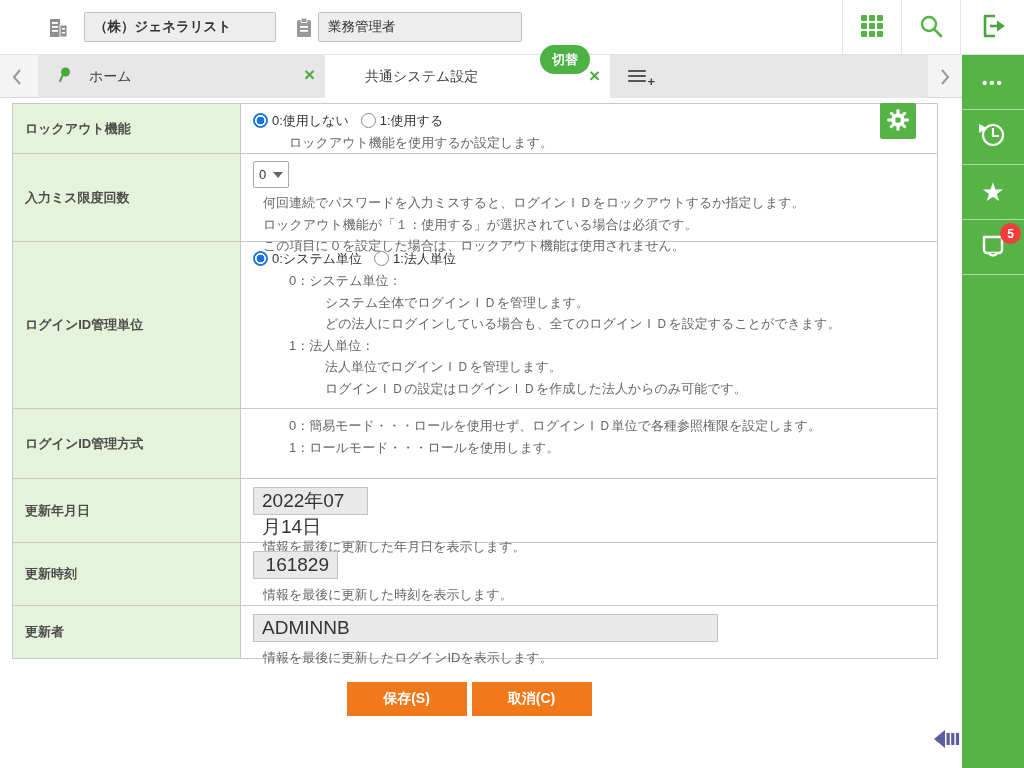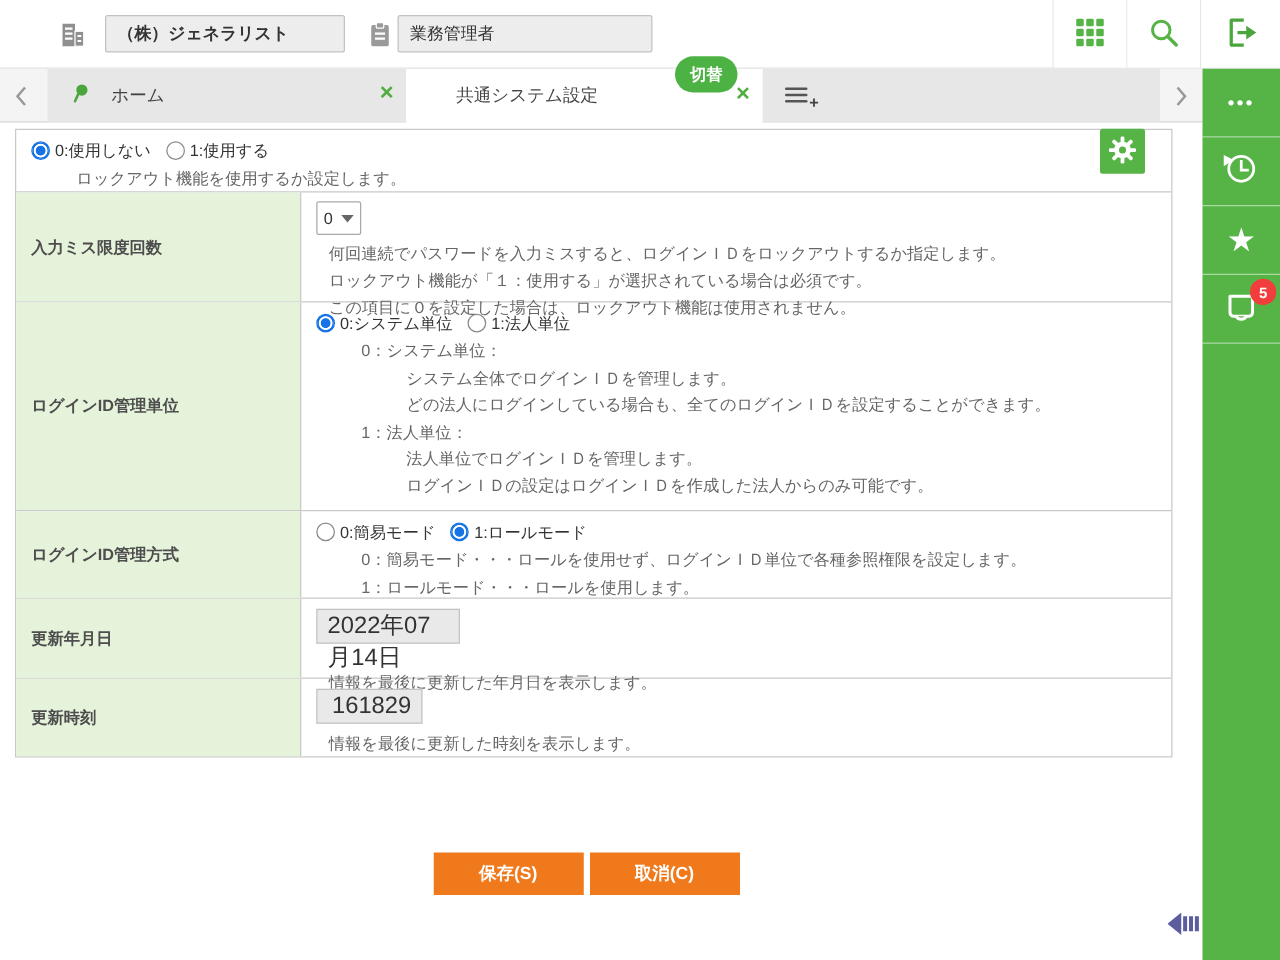--- a/index.html
+++ b/index.html
@@ -225,20 +225,21 @@
     </span>
     <span class="badge">5</span>
   </div>
 </div>
 
 <div class="main">
 
   <div class="stable">
 
     <div class="trow" style="height:49px;">
+      <div class="tlabel">ロックアウト機能</div>
       <div class="tcontent">
         <div class="radio-line">
           <span class="radio checked"></span><span class="rlabel">0:使用しない</span><span class="radio"></span><span class="rlabel">1:使用する</span>
         </div>
         <div class="desc ind2">ロックアウト機能を使用するか設定します。</div>
       </div>
     </div>
 
     <div class="trow" style="height:88px;">
       <div class="tlabel">入力ミス限度回数</div>
@@ -264,23 +265,20 @@
         <div class="desc ind3">どの法人にログインしている場合も、全てのログインＩＤを設定することができます。</div>
         <div class="desc ind2">1：法人単位：</div>
         <div class="desc ind3">法人単位でログインＩＤを管理します。</div>
         <div class="desc ind3">ログインＩＤの設定はログインＩＤを作成した法人からのみ可能です。</div>
       </div>
     </div>
 
     <div class="trow" style="height:70px;">
       <div class="tlabel">ログインID管理方式</div>
       <div class="tcontent">
-        <div class="radio-line">
-          <span class="radio"></span><span class="rlabel">0:簡易モード</span><span class="radio checked"></span><span class="rlabel">1:ロールモード</span>
-        </div>
         <div class="desc ind2">0：簡易モード・・・ロールを使用せず、ログインＩＤ単位で各種参照権限を設定します。</div>
         <div class="desc ind2">1：ロールモード・・・ロールを使用します。</div>
       </div>
     </div>
 
     <div class="trow" style="height:64px;">
       <div class="tlabel">更新年月日</div>
       <div class="tcontent">
         <span class="ro ro-date">2022年07月14日</span>
         <div class="desc ind1">情報を最後に更新した年月日を表示します。</div>
@@ -288,20 +286,27 @@
     </div>
 
     <div class="trow" style="height:63px;">
       <div class="tlabel">更新時刻</div>
       <div class="tcontent">
         <span class="ro ro-time">161829</span>
         <div class="desc ind1">情報を最後に更新した時刻を表示します。</div>
       </div>
     </div>
 
+    <div class="trow" style="height:53px;">
+      <div class="tlabel">更新者</div>
+      <div class="tcontent">
+        <span class="ro ro-user">ADMINNB</span>
+        <div class="desc ind1">情報を最後に更新したログインIDを表示します。</div>
+      </div>
+    </div>
 
   </div>
 
   <button class="gear-btn">
     <span>
       <svg width="30" height="30" viewBox="0 0 36 36">
         <g fill="#fff">
           <rect x="16.2" y="5" width="3.6" height="7" rx="1.2"></rect>
           <rect x="16.2" y="5" width="3.6" height="7" rx="1.2" transform="rotate(45 18 18)"></rect>
           <rect x="16.2" y="5" width="3.6" height="7" rx="1.2" transform="rotate(90 18 18)"></rect>

